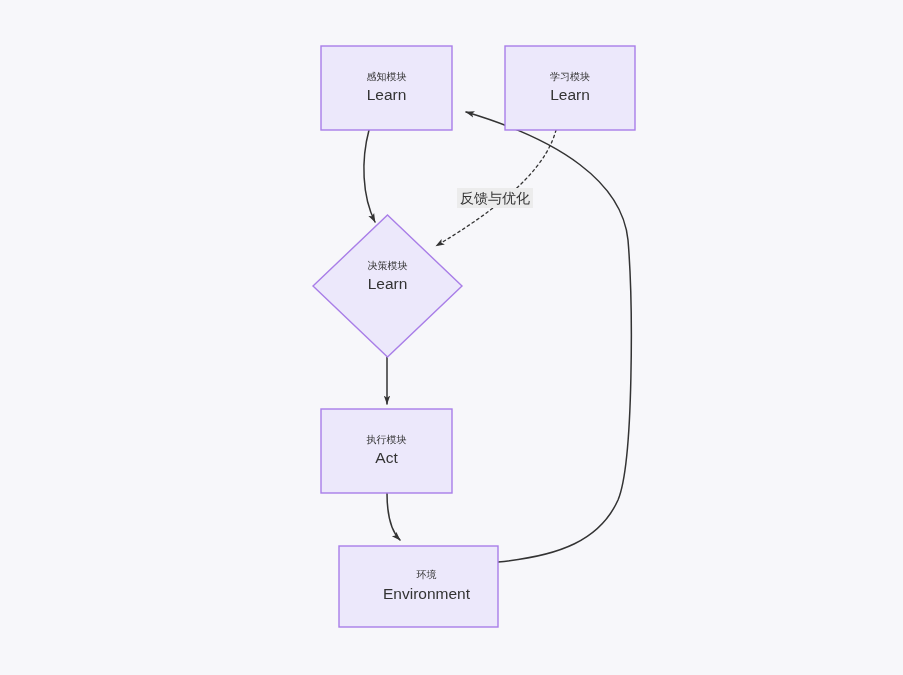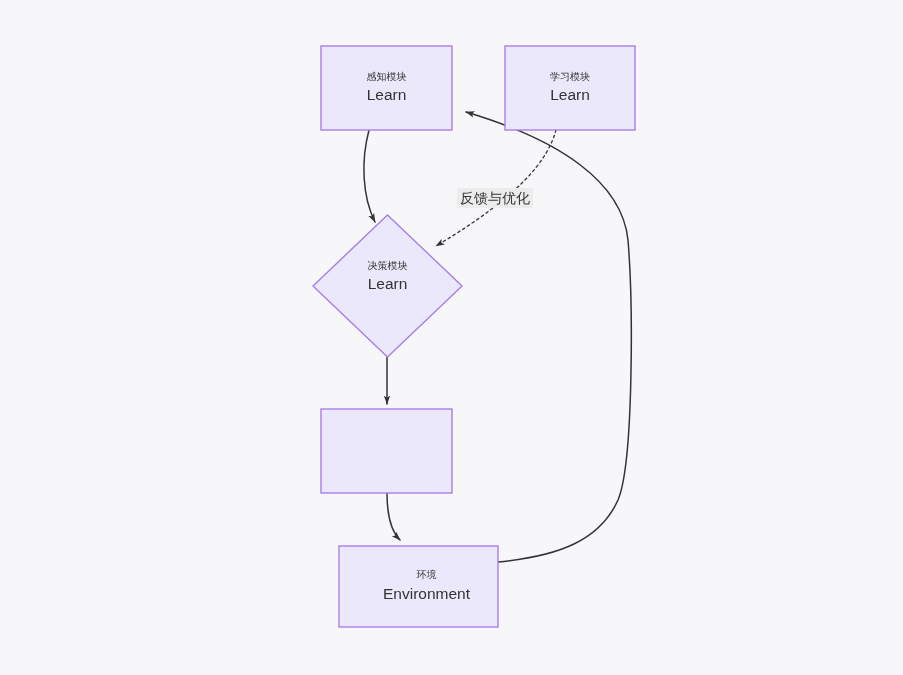--- a/index.html
+++ b/index.html
@@ -115,20 +115,24 @@
   <div class="node-label" style="left:505px; top:46px; width:130px; height:84px;">
     <span class="line-cn">学习模块</span>
     <span class="line-en">Learn</span>
   </div>
 
   <div class="node-label" style="left:313px; top:235px; width:149px; height:84px;">
     <span class="line-cn">决策模块</span>
     <span class="line-en">Learn</span>
   </div>
 
+  <div class="node-label" style="left:321px; top:409px; width:131px; height:84px;">
+    <span class="line-cn">执行模块</span>
+    <span class="line-en">Act</span>
+  </div>
 
   <div class="node-label" style="left:339px; top:546px; width:175px; height:81px;">
     <span class="line-cn">环境</span>
     <span class="line-en">Environment</span>
   </div>
 
   <div class="edge-label" style="left:457px; top:188px;">反馈与优化</div>
 
 </div>
 

